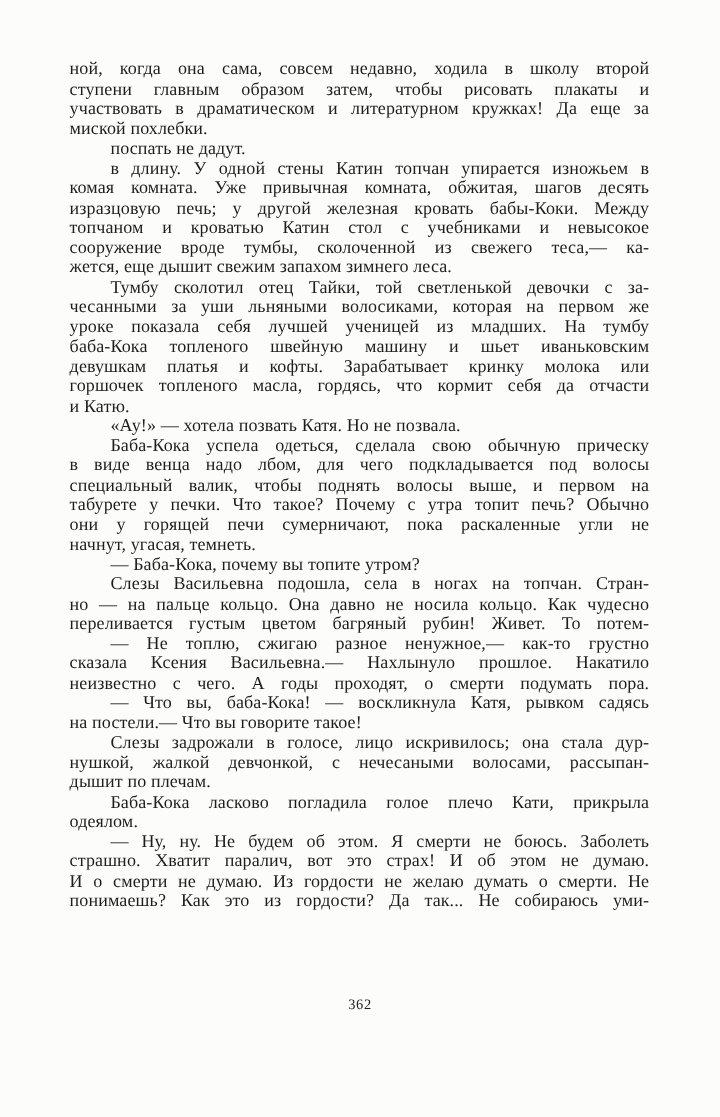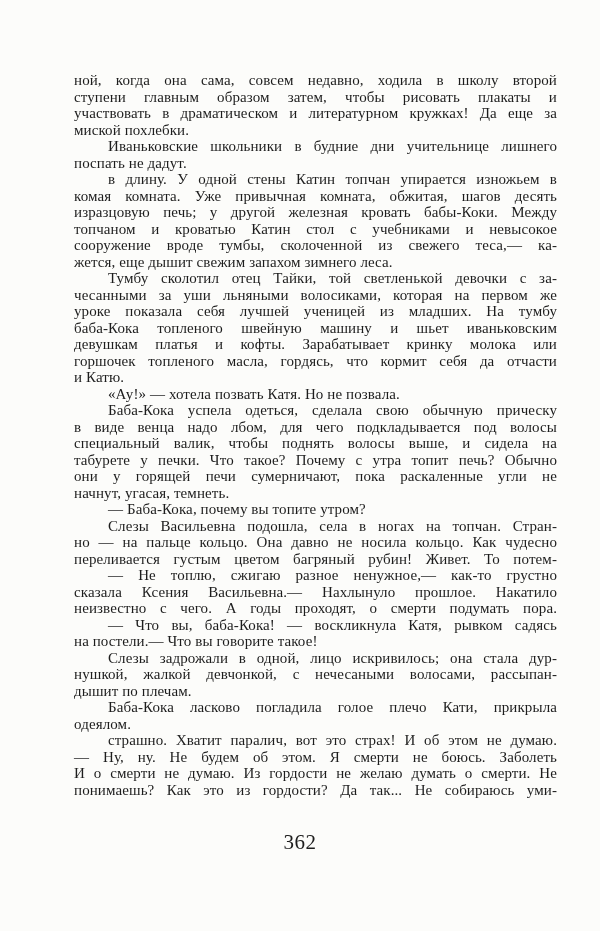--- a/index.html
+++ b/index.html
@@ -12,26 +12,25 @@
     width: 600px;
     height: 931px;
     background: #fcfcfa;
     color: #1d1d1d;
     font-family: "Liberation Serif", "DejaVu Serif", serif;
     overflow: hidden;
   }
   .text-block {
     position: absolute;
     left: 58px;
-    top: 72px;
+    top: 50px;
     width: 483px;
     font-size: 15px;
     line-height: 16.5px;
     letter-spacing: 0.1px;
-    margin-left: 16px;
   }
   .para {
     margin: 0;
     padding: 0;
   }
   .para .line {
     display: block;
     white-space: normal;
     text-align: justify;
     text-align-last: justify;
@@ -42,37 +41,36 @@
   }
   .para.indent .line:first-child {
     text-indent: 34px;
   }
   .folio {
     position: absolute;
     left: 0;
     top: 830px;
     width: 600px;
     text-align: center;
-    font-size: 21px;
+    font-size: 12px;
     letter-spacing: 0.5px;
   }
 </style>
 </head>
 <body>
 
 <div class="page">
   <div class="text-block">
       <p class="para">
         <span class="line">ной, когда она сама, совсем недавно, ходила в школу второй</span>
         <span class="line">ступени главным образом затем, чтобы рисовать плакаты и</span>
         <span class="line">участвовать в драматическом и литературном кружках! Да еще за</span>
         <span class="line last">миской похлебки.</span>
       </p>
       <p class="para indent">
-        <span class="line">Иваньковские школьники в будние дни учительнице лишнего</span>
         <span class="line last">поспать не дадут.</span>
       </p>
       <p class="para indent">
         <span class="line">в длину. У одной стены Катин топчан упирается изножьем в</span>
         <span class="line">комая комната. Уже привычная комната, обжитая, шагов десять</span>
         <span class="line">изразцовую печь; у другой железная кровать бабы-Коки. Между</span>
         <span class="line">топчаном и кроватью Катин стол с учебниками и невысокое</span>
         <span class="line">сооружение вроде тумбы, сколоченной из свежего теса,— ка-</span>
         <span class="line last">жется, еще дышит свежим запахом зимнего леса.</span>
       </p>
@@ -84,21 +82,21 @@
         <span class="line">девушкам платья и кофты. Зарабатывает кринку молока или</span>
         <span class="line">горшочек топленого масла, гордясь, что кормит себя да отчасти</span>
         <span class="line last">и Катю.</span>
       </p>
       <p class="para indent">
         <span class="line last">«Ау!» — хотела позвать Катя. Но не позвала.</span>
       </p>
       <p class="para indent">
         <span class="line">Баба-Кока успела одеться, сделала свою обычную прическу</span>
         <span class="line">в виде венца надо лбом, для чего подкладывается под волосы</span>
-        <span class="line">специальный валик, чтобы поднять волосы выше, и сидела на</span>
+        <span class="line">специальный валик, чтобы поднять волосы выше, и первом на</span>
         <span class="line">табурете у печки. Что такое? Почему с утра топит печь? Обычно</span>
         <span class="line">они у горящей печи сумерничают, пока раскаленные угли не</span>
         <span class="line last">начнут, угасая, темнеть.</span>
       </p>
       <p class="para indent">
         <span class="line last">— Баба-Кока, почему вы топите утром?</span>
       </p>
       <p class="para indent">
         <span class="line">Слезы Васильевна подошла, села в ногах на топчан. Стран-</span>
         <span class="line">но — на пальце кольцо. Она давно не носила кольцо. Как чудесно</span>
@@ -107,31 +105,31 @@
       <p class="para indent">
         <span class="line">— Не топлю, сжигаю разное ненужное,— как-то грустно</span>
         <span class="line">сказала Ксения Васильевна.— Нахлынуло прошлое. Накатило</span>
         <span class="line">неизвестно с чего. А годы проходят, о смерти подумать пора.</span>
       </p>
       <p class="para indent">
         <span class="line">— Что вы, баба-Кока! — воскликнула Катя, рывком садясь</span>
         <span class="line last">на постели.— Что вы говорите такое!</span>
       </p>
       <p class="para indent">
-        <span class="line">Слезы задрожали в одной, лицо искривилось; она стала дур-</span>
+        <span class="line">Слезы задрожали в голосе, лицо искривилось; она стала дур-</span>
         <span class="line">нушкой, жалкой девчонкой, с нечесаными волосами, рассыпан-</span>
         <span class="line last">дышит по плечам.</span>
       </p>
       <p class="para indent">
         <span class="line">Баба-Кока ласково погладила голое плечо Кати, прикрыла</span>
         <span class="line last">одеялом.</span>
       </p>
       <p class="para indent">
+        <span class="line">— Ну, ну. Не будем об этом. Я смерти не боюсь. Заболеть</span>
         <span class="line">страшно. Хватит паралич, вот это страх! И об этом не думаю.</span>
-        <span class="line">— Ну, ну. Не будем об этом. Я смерти не боюсь. Заболеть</span>
         <span class="line">И о смерти не думаю. Из гордости не желаю думать о смерти. Не</span>
         <span class="line">понимаешь? Как это из гордости? Да так... Не собираюсь уми-</span>
       </p>
     </div>
   <div class="folio">
     <span>362</span>
   </div>
 </div>
 
 </body></html>

